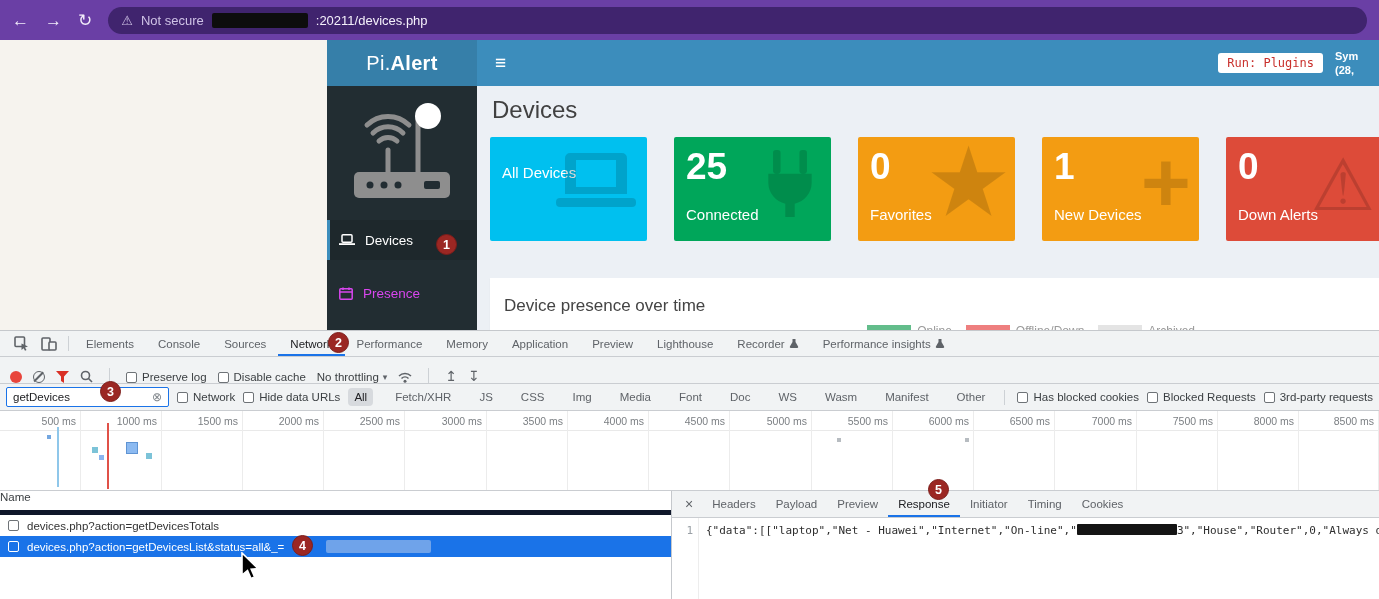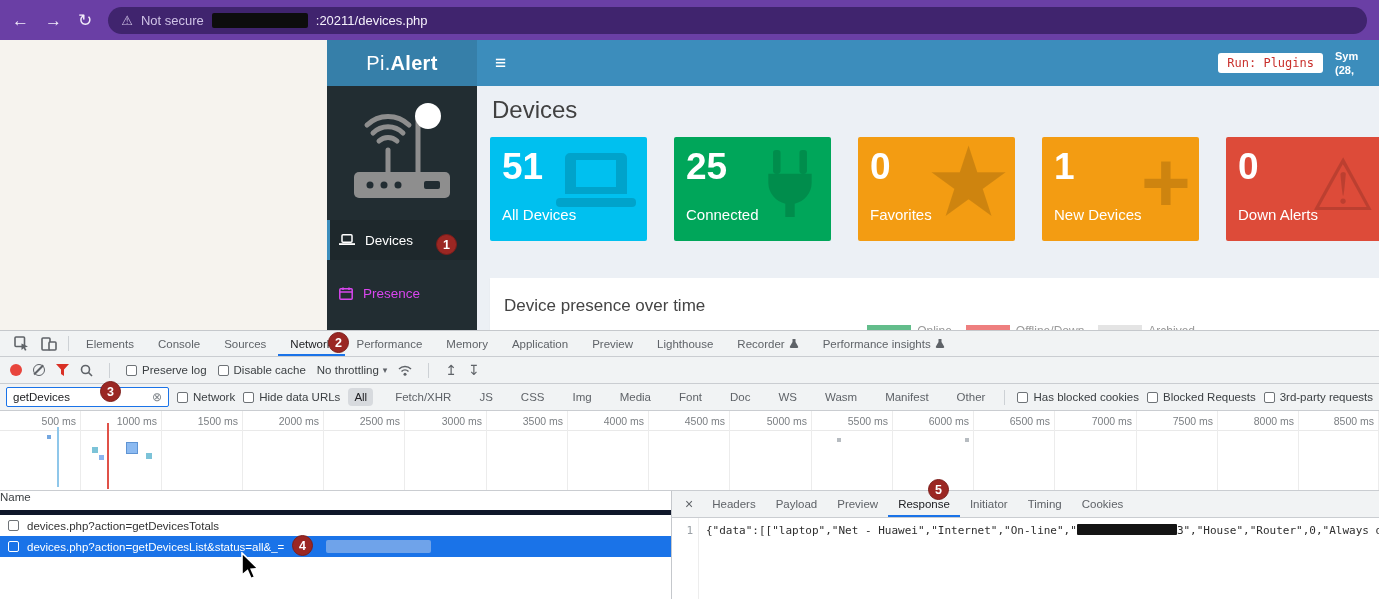--- a/index.html
+++ b/index.html
@@ -47,21 +47,21 @@
   .lg{display:flex;align-items:center;gap:6px}
   .sw{width:44px;height:12px;display:inline-block}
 
   
   .devtools{position:absolute;left:0;top:330px;width:1379px;height:269px;border-top:1px solid #c5c8cc;background:#fff;display:flex;flex-direction:column;font-size:11.5px;color:#333}
   .dt-tabs{height:26px;flex:none;background:#f1f3f4;border-bottom:1px solid #cacdd1;display:flex;align-items:center;padding-left:8px;color:#5f6368}
   .ic-btn{display:flex;align-items:center;justify-content:center;padding:0 6px}
   .vdiv{width:1px;height:15px;background:#cdd1d5;margin:0 5px;display:inline-block}
   .dt-tab{height:100%;display:flex;align-items:center;gap:4px;padding:0 12px;white-space:nowrap}
   .dt-tab.active{color:#202124;box-shadow:inset 0 -2px 0 #1a73e8}
-  .dt-toolbar{height:27px;flex:none;background:#f1f3f4;border-bottom:1px solid #cacdd1;display:flex;align-items:center;gap:11px;padding:0 10px;color:#5f6368}
+  .dt-toolbar{height:27px;flex:none;background:#f1f3f4;border-bottom:1px solid #cacdd1;display:flex;align-items:flex-end;gap:11px;padding:0 10px;color:#5f6368}
   .rec{width:12px;height:12px;border-radius:50%;background:#e8453c;flex:none}
   .slash{width:12px;height:12px;border:1.5px solid #5f6368;border-radius:50%;position:relative;flex:none}
   .slash::after{content:"";position:absolute;left:-2px;top:4.2px;width:13px;height:1.5px;background:#5f6368;transform:rotate(-45deg)}
   .cbrow{display:flex;align-items:center;gap:5px;white-space:nowrap;color:#3c4043}
   .cb{width:11px;height:11px;border:1.4px solid #6e7377;border-radius:2px;background:#fff;flex:none;display:inline-block}
   .sel{display:flex;align-items:center;gap:4px;color:#3c4043;white-space:nowrap}
   .caret{font-size:9px;color:#5f6368}
   .arrow-ic{font-size:14px;color:#5f6368;line-height:1}
   .dt-filter{height:27px;flex:none;background:#f1f3f4;border-bottom:1px solid #cacdd1;display:flex;align-items:center;gap:8px;padding:0 6px;color:#3c4043}
   .f-input{width:163px;height:20px;background:#fff;border:1px solid #1a73e8;border-radius:2px;display:flex;align-items:center;gap:4px;padding:0 6px;flex:none}
@@ -162,21 +162,20 @@
               <line x1="4" y1="0.4" x2="4" y2="3" stroke="currentColor" stroke-width="1.5"></line>
               <line x1="10" y1="0.4" x2="10" y2="3" stroke="currentColor" stroke-width="1.5"></line>
             </svg>
             <span>Presence</span>
           </div>
         </div>
         <div class="main">
           <h1 class="page-title">Devices</h1>
           <div class="cards">
             <div class="card c-cyan">
-              <div class="num">51</div>
               <div class="lbl">All Devices</div>
               <svg class="ic" width="86" height="58" viewBox="0 0 86 58">
                 <path fill="rgba(0,0,0,0.15)" fill-rule="evenodd" d="M17 0 h52 a5 5 0 0 1 5 5 v36 H12 V5 a5 5 0 0 1 5 -5 Z M23 7 h40 v27 H23 Z"></path>
                 <rect x="3" y="45" width="80" height="9" rx="4" fill="rgba(0,0,0,0.15)"></rect>
               </svg>
             </div>
             <div class="card c-green">
               <div class="num">25</div>
               <div class="lbl">Connected</div>
               <svg class="ic" width="66" height="74" viewBox="0 0 70 76" style="top:10px">

